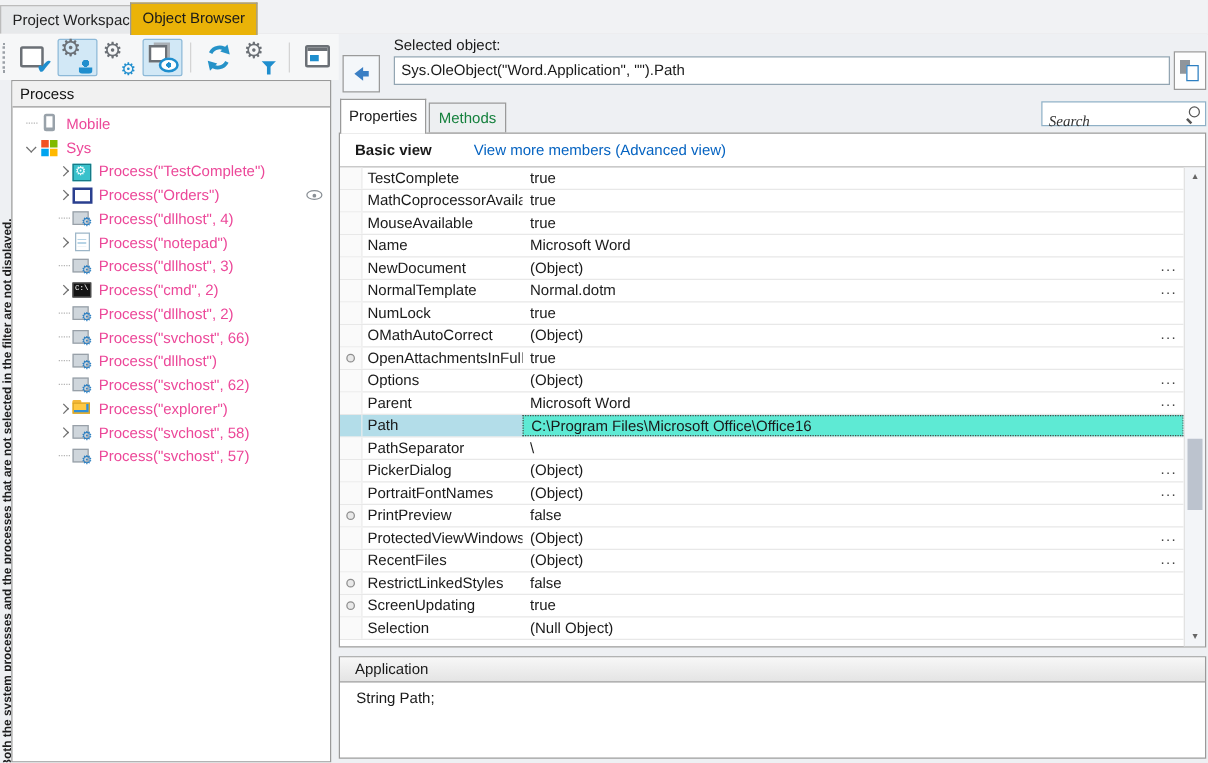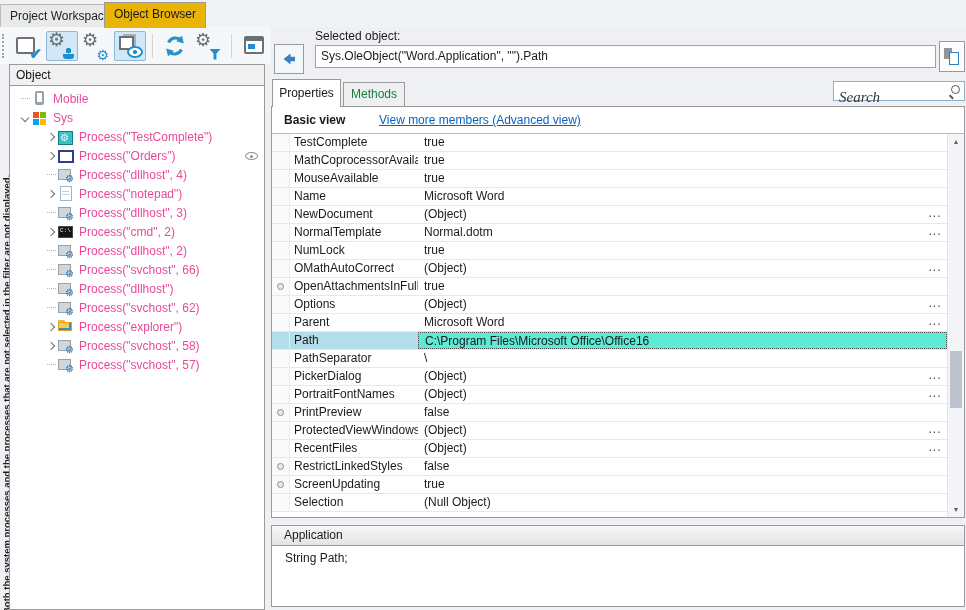--- a/index.html
+++ b/index.html
@@ -87,29 +87,29 @@
     line-height:21px;padding-left:5px;white-space:nowrap;overflow:hidden}
   .copybtn{position:absolute;left:668px;top:14px;width:26px;height:31px;border:1px solid #9a9a9a;background:#fdfdfd;box-sizing:border-box}
   .copy-icon{position:absolute;left:4px;top:6px;width:18px;height:18px}
   .copy-icon::before{content:"";position:absolute;left:0;top:0;width:8px;height:11px;background:#8f959b}
   .copy-icon::after{content:"";position:absolute;left:5px;top:4px;width:8px;height:11px;background:#fff;border:1.5px solid #2d7fc1}
   .ptab{position:absolute;box-sizing:border-box;text-align:center;cursor:default}
   .ptab-active{left:1px;top:52px;width:69px;height:28px;background:#fff;border:1px solid #9a9a9a;border-bottom:none;line-height:26px;z-index:2}
   .ptab-inactive{left:72px;top:55px;width:62px;height:25px;background:#edeff1;border:1px solid #9a9a9a;line-height:23px;color:#15803d}
   .searchbox{position:absolute;left:562px;top:54px;width:132px;height:20px;box-sizing:border-box;border:1px solid #8fb0c6;background:#fff}
   .searchbox input{position:absolute;left:3px;top:6px;width:105px;height:16px;border:none;outline:none;font-family:"Liberation Serif",serif;
-    font-size:15px;background:transparent}
+    font-size:12px;background:transparent}
   .searchbox input::placeholder{font-style:italic;color:#333;opacity:1}
   .mag-icon{position:absolute;right:4px;top:3px;width:12px;height:12px}
   .mag-icon::before{content:"";position:absolute;right:0;top:0;width:7px;height:7px;border:1.5px solid #555;border-radius:50%}
   .mag-icon::after{content:"";position:absolute;left:1px;bottom:0;width:5px;height:1.5px;background:#555;transform:rotate(45deg)}
   .contentbox{position:absolute;left:0;top:79px;width:694px;height:412px;background:#fff;border:1px solid #9a9a9a;box-sizing:border-box}
   .basicrow{height:26px;border-bottom:1px solid #b9b9b9;position:relative}
   .bv-label{position:absolute;left:12px;top:0;line-height:26px;font-weight:bold}
-  .bv-link{position:absolute;left:107px;top:0;line-height:26px;color:#0563c1;text-decoration:underline;cursor:pointer}
+  .bv-link{position:absolute;left:107px;top:0;line-height:26px;color:#0563c1;cursor:pointer}
   .tablewrap{position:absolute;left:0;top:27px;right:17px;bottom:0;overflow:hidden}
   .prow{height:18px;display:flex;align-items:stretch;border-bottom:1px solid #e8e8e8;box-sizing:border-box}
   .pgut{width:17px;flex:0 0 17px;background:#fafafa;border-right:1px solid #ececec;display:flex;align-items:center;justify-content:center}
   .bullet{width:5px;height:5px;border:1px solid #8e8e8e;border-radius:50%;background:#e9e9e9}
   .pname{width:124px;flex:0 0 124px;padding-left:4px;line-height:17px;white-space:nowrap;overflow:hidden}
   .pval{flex:1;padding-left:6px;line-height:17px;white-space:nowrap;overflow:hidden;box-sizing:border-box}
   .pell{width:24px;flex:0 0 24px;text-align:center;line-height:14px;color:#444;letter-spacing:1px}
   .prow.sel .pgut,.prow.sel .pname{background:#b3dde9}
   .prow.sel .pval{border:1px dotted #4a4a4a;background:#5eead4}
   .vscroll{position:absolute;right:0;top:27px;width:17px;bottom:0;background:#f3f5f8;border-left:1px solid #e2e2e2;box-sizing:border-box}
@@ -162,21 +162,21 @@
         <span class="tbi window-panel-icon"></span>
       </div>
     </div>
 </div>
 
 <div class="vnote">
   <span>Both the system processes and the processes that are not selected in the filter are not displayed.</span>
 </div>
 
 <div class="objpanel">
-  <div class="objheader">Object</div>
+  <div class="objheader">Process</div>
   <div class="tree" id="tree">
       <div class="trow">
         <span class="indent0"></span>
         <span class="chevslot">
           <i class="stub"></i>
         </span>
         <span class="ti ti-mobile"></span>
         <span class="tlabel">Mobile</span>
       </div>
       <div class="trow">

